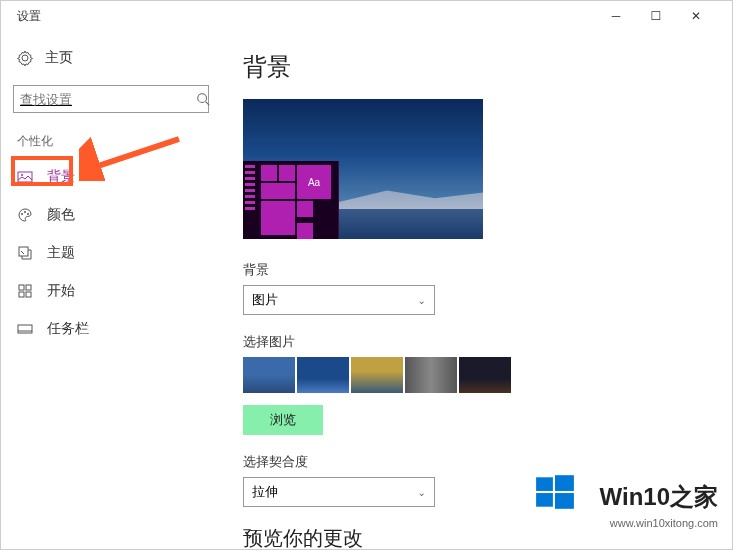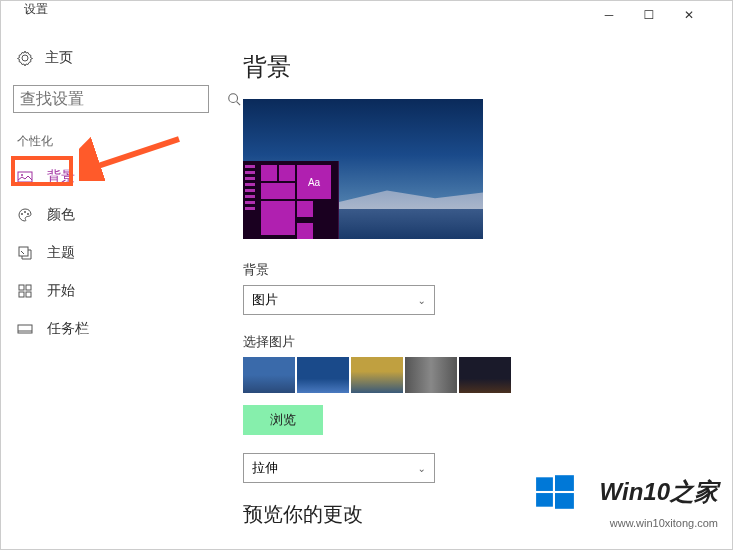--- a/index.html
+++ b/index.html
@@ -1,30 +1,30 @@
 <!DOCTYPE html>
 <html><head>
 <meta charset="utf-8">
 <style>
 * { margin: 0; padding: 0; box-sizing: border-box; font-family: "Microsoft YaHei", "Segoe UI", sans-serif; }
 body { background: #fff; width: 733px; height: 550px; overflow: hidden; position: relative; border: 1px solid #ccc; }
 
-.titlebar { height: 30px; display: flex; align-items: flex-start; padding: 0 23px; font-size: 12px; color: #333; }
+.titlebar { height: 30px; display: flex; align-items: center; padding: 0 16px; font-size: 12px; color: #333; }
 .titlebar .title { flex: 1; }
 .win-controls { display: flex; }
 .win-controls div { width: 40px; height: 28px; display: flex; align-items: center; justify-content: center; color: #333; font-size: 12px; }
 
 .main { display: flex; height: calc(100% - 30px); }
 
 .sidebar { width: 220px; padding: 8px 0; }
 .home-row { display: flex; align-items: center; padding: 10px 16px; font-size: 14px; color: #333; }
 .home-row .icon { margin-right: 12px; color: #555; }
 
 .search-box { margin: 8px 12px 16px 12px; height: 28px; border: 1px solid #999; display: flex; align-items: center; padding: 0 6px; font-size: 12px; color: #888; }
-.search-box input { flex: 1; border: none; outline: none; font-size: 16px; background: transparent; }
+.search-box input { flex: 1; border: none; outline: none; font-size: 13px; background: transparent; text-decoration: underline; }
 .search-box .sicon { color: #666; }
 
 .category { padding: 4px 16px 8px 16px; font-size: 12px; color: #666; }
 
 .nav-item { display: flex; align-items: center; padding: 10px 16px; font-size: 14px; color: #333; cursor: pointer; }
 .nav-item .icon { width: 16px; margin-right: 14px; color: #555; display: flex; align-items: center; justify-content: center; }
 .nav-item.active { color: #a030a0; }
 .nav-item.active .icon { color: #a030a0; }
 
 .highlight-box { position: absolute; left: 10px; top: 155px; width: 62px; height: 30px; border: 4px solid #ff5a2a; pointer-events: none; }
@@ -55,21 +55,21 @@
 .thumbs { display: flex; gap: 2px; margin-bottom: 12px; }
 .thumb { width: 52px; height: 36px; }
 .t1 { background: linear-gradient(to bottom, #3a6aaa 50%, #2a4a7a 100%); }
 .t2 { background: linear-gradient(to bottom, #1a4a8a 60%, #4a7ac0 100%); }
 .t3 { background: linear-gradient(to bottom, #c0a040 40%, #3a5a7a 100%); }
 .t4 { background: linear-gradient(to right, #555 0%, #888 50%, #555 100%); }
 .t5 { background: linear-gradient(to bottom, #1a1a2a 60%, #4a3020 100%); }
 
 .browse-btn { width: 80px; height: 30px; background: #86efac; border: none; font-size: 13px; color: #222; margin-bottom: 18px; cursor: pointer; }
 
-.logo-box { position: absolute; right: 14px; bottom: 36px; display: flex; align-items: center; gap: 24px; font-style: italic; }
+.logo-box { position: absolute; right: 14px; bottom: 36px; display: flex; align-items: flex-end; gap: 24px; }
 .win-logo { width: 42px; height: 42px; }
 .logo-text { font-size: 24px; font-weight: bold; color: #222; }
 .logo-url { position: absolute; right: 14px; bottom: 20px; font-size: 11px; color: #666; }
 
 svg { display: block; }
 </style>
 </head>
 <body>
 
 <div class="titlebar">
@@ -206,20 +206,21 @@
     <div class="thumbs">
       <div class="thumb t1"></div>
       <div class="thumb t2"></div>
       <div class="thumb t3"></div>
       <div class="thumb t4"></div>
       <div class="thumb t5"></div>
     </div>
 
     <button class="browse-btn">浏览</button>
 
+    <div class="section-label">选择契合度</div>
     <div class="dropdown">
       <span>拉伸</span>
       <span class="chev">⌄</span>
     </div>
 
     <h1 style="font-size:20px;margin-top:6px">预览你的更改</h1>
   </div>
 </div>
 
 <div class="highlight-box"></div>

